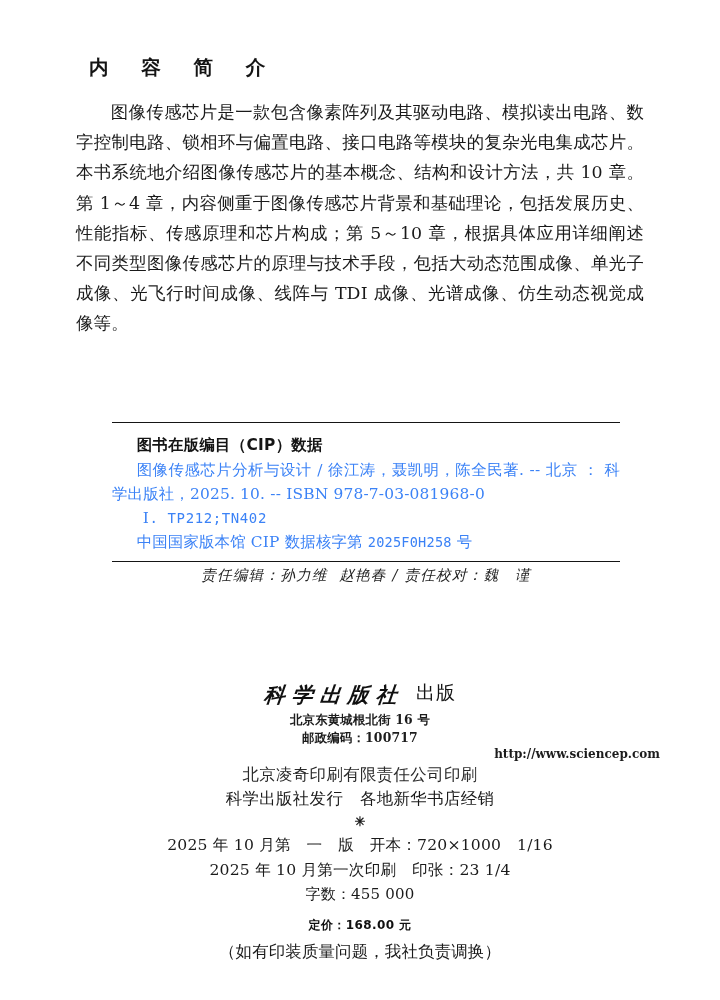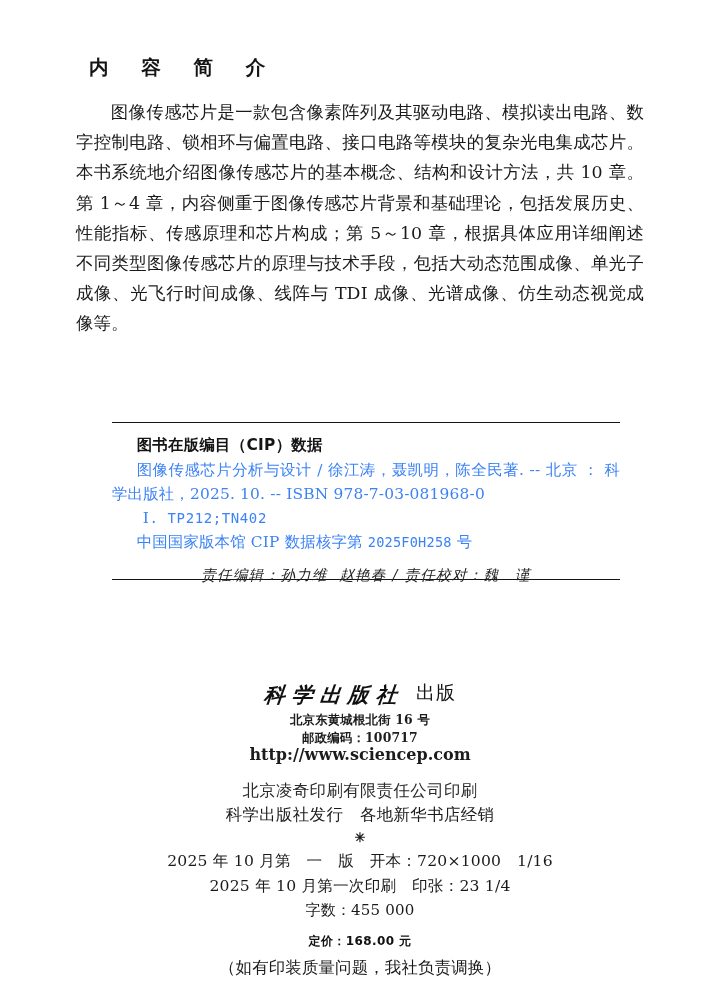--- a/index.html
+++ b/index.html
@@ -53,21 +53,21 @@
   }
 
   
   .cip-box {
     position: absolute;
     left: 112px;
     top: 422px;
     width: 508px;
     border-top: 1.6px solid #151515;
     border-bottom: 1.6px solid #151515;
-    padding: 9px 0 25px 0;
+    padding: 9px 0 7px 0;
     box-sizing: content-box;
   }
   .cip-heading {
     font-family: "DejaVu Sans", "Liberation Sans", sans-serif;
     font-weight: bold;
     font-size: 15.4px;
     line-height: 26px;
     text-indent: 1.6em;
     color: #141414;
     letter-spacing: 0.3px;
@@ -158,27 +158,28 @@
     font-family: "DejaVu Serif", "Liberation Serif", serif;
     font-weight: bold;
     font-size: 12.4px;
     line-height: 17.5px;
     letter-spacing: 0.2px;
     color: #1c1c1c;
   }
   .imprint-url {
     font-family: "DejaVu Serif", "Liberation Serif", serif;
     font-weight: bold;
-    font-size: 16px;
+    font-size: 12px;
     line-height: 17px;
     letter-spacing: 0px;
     color: #1c1c1c;
+    text-align: right;
   }
   .printer {
-    margin-top: 16px;
+    margin-top: 0;
     font-size: 16.4px;
     line-height: 24px;
     letter-spacing: 0.4px;
     color: #2a2a2a;
   }
   .distributor {
     font-size: 16.4px;
     line-height: 24px;
     letter-spacing: 0.4px;
     color: #1a1a1a;

